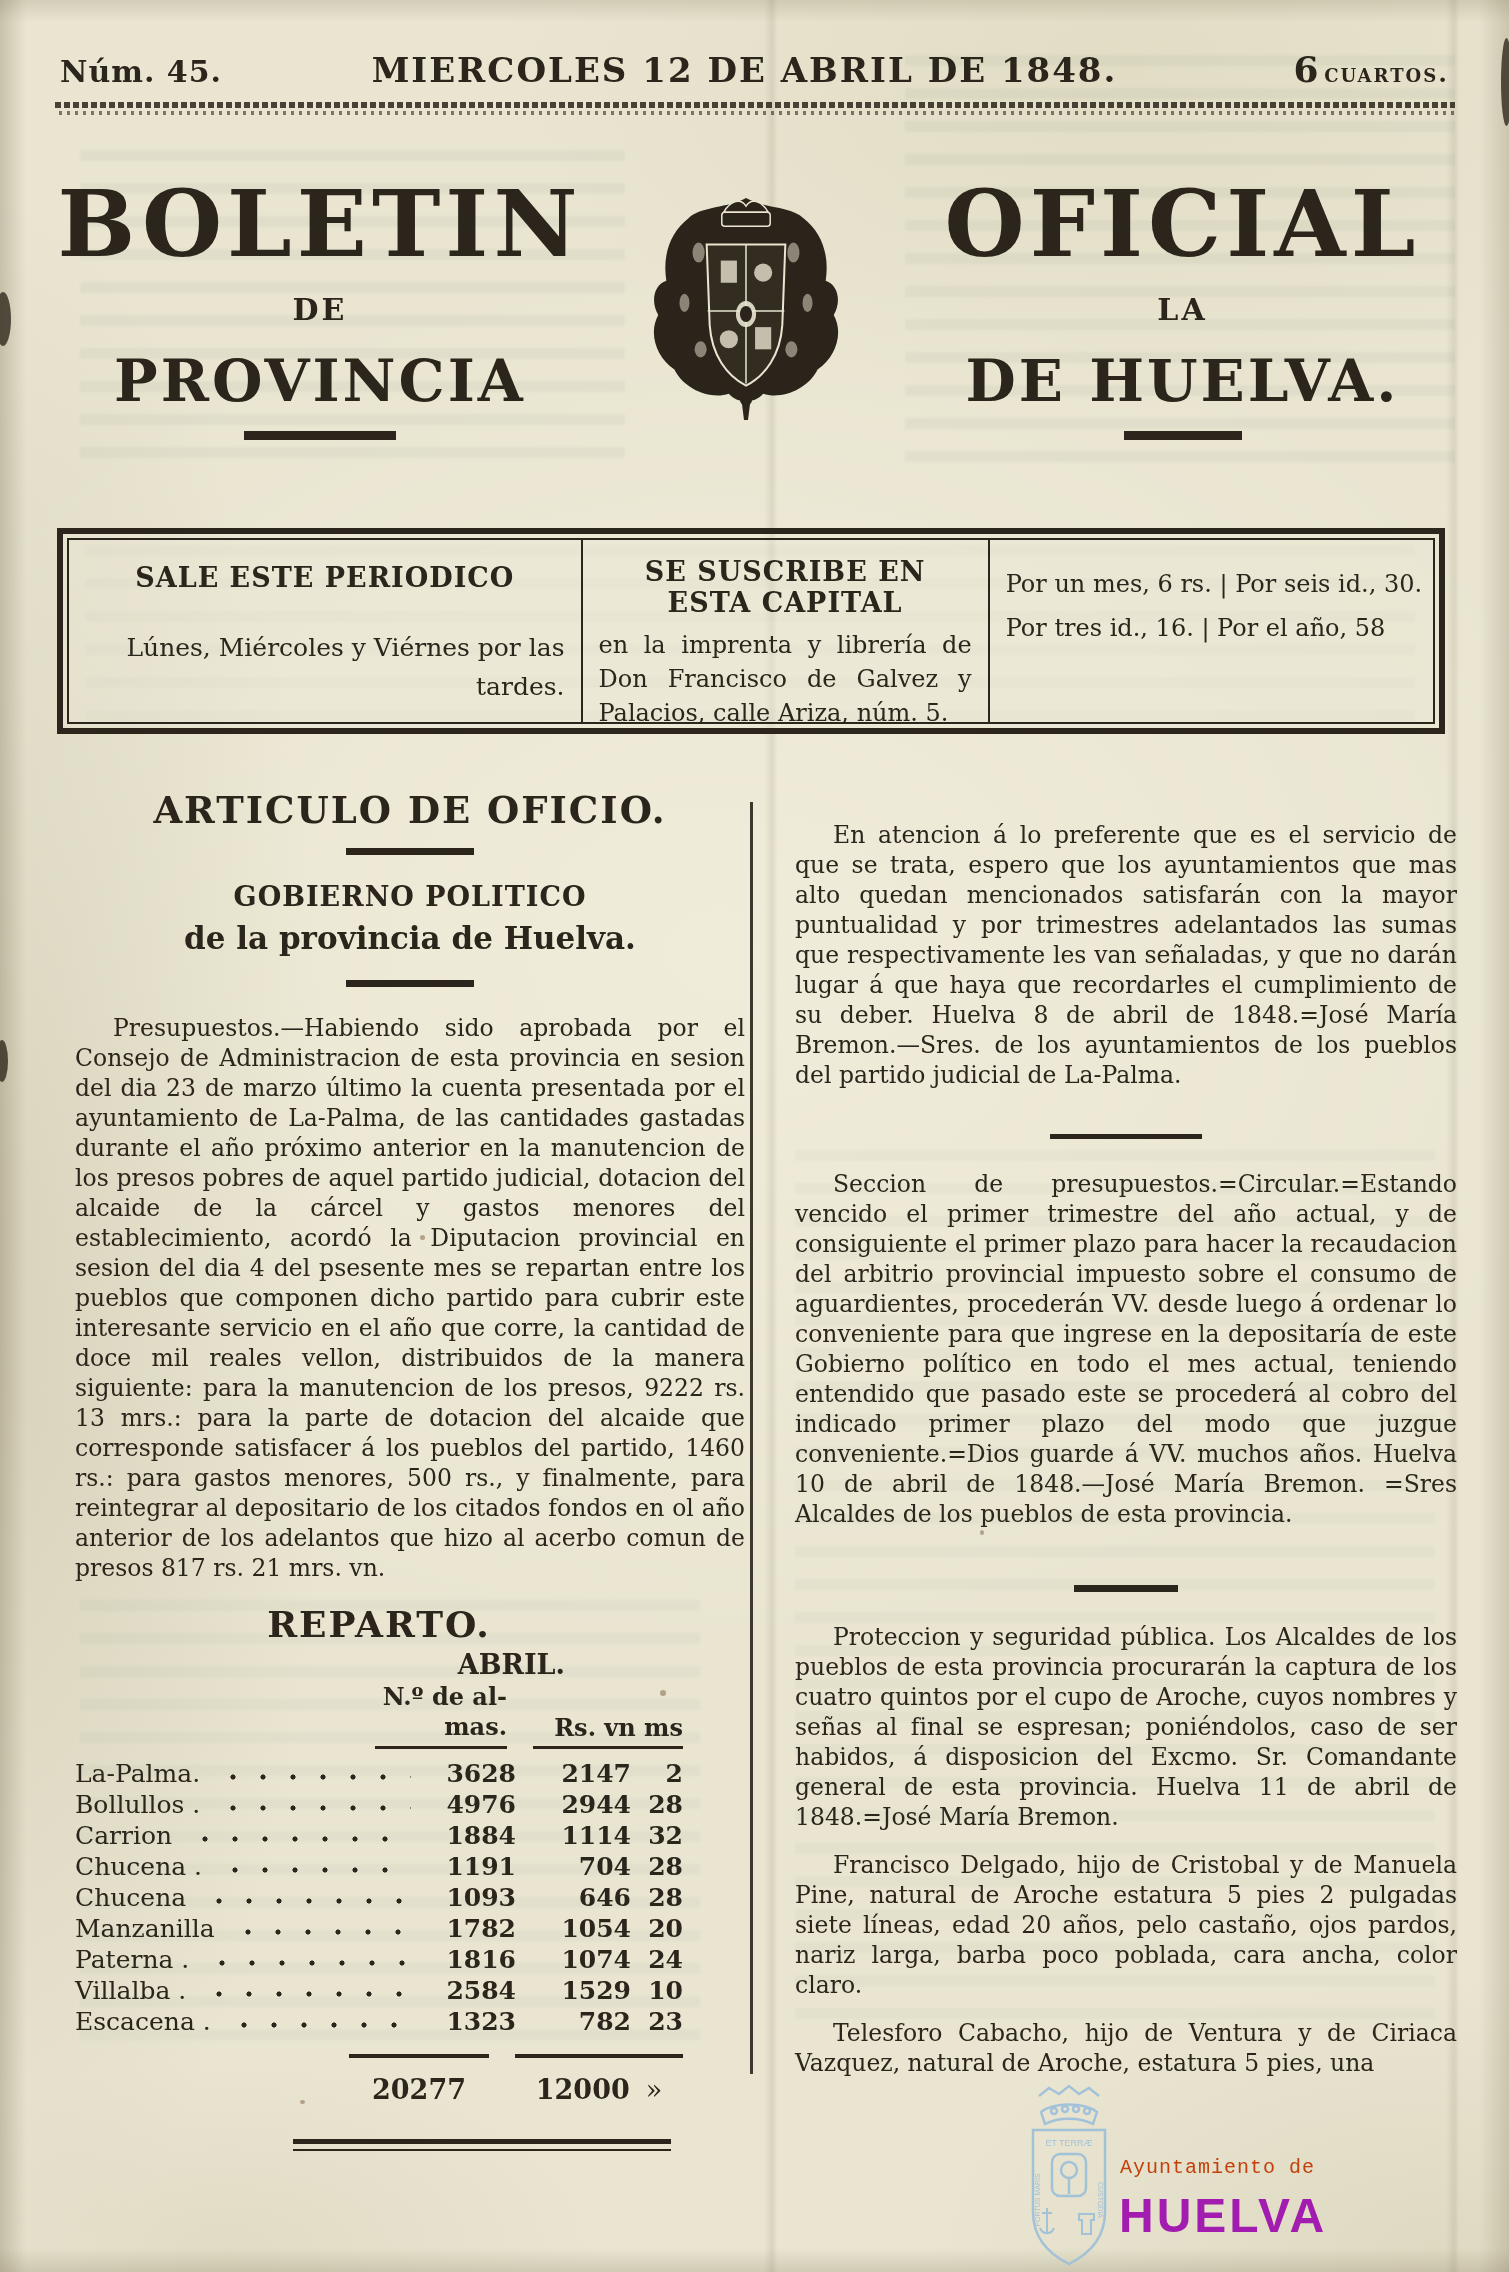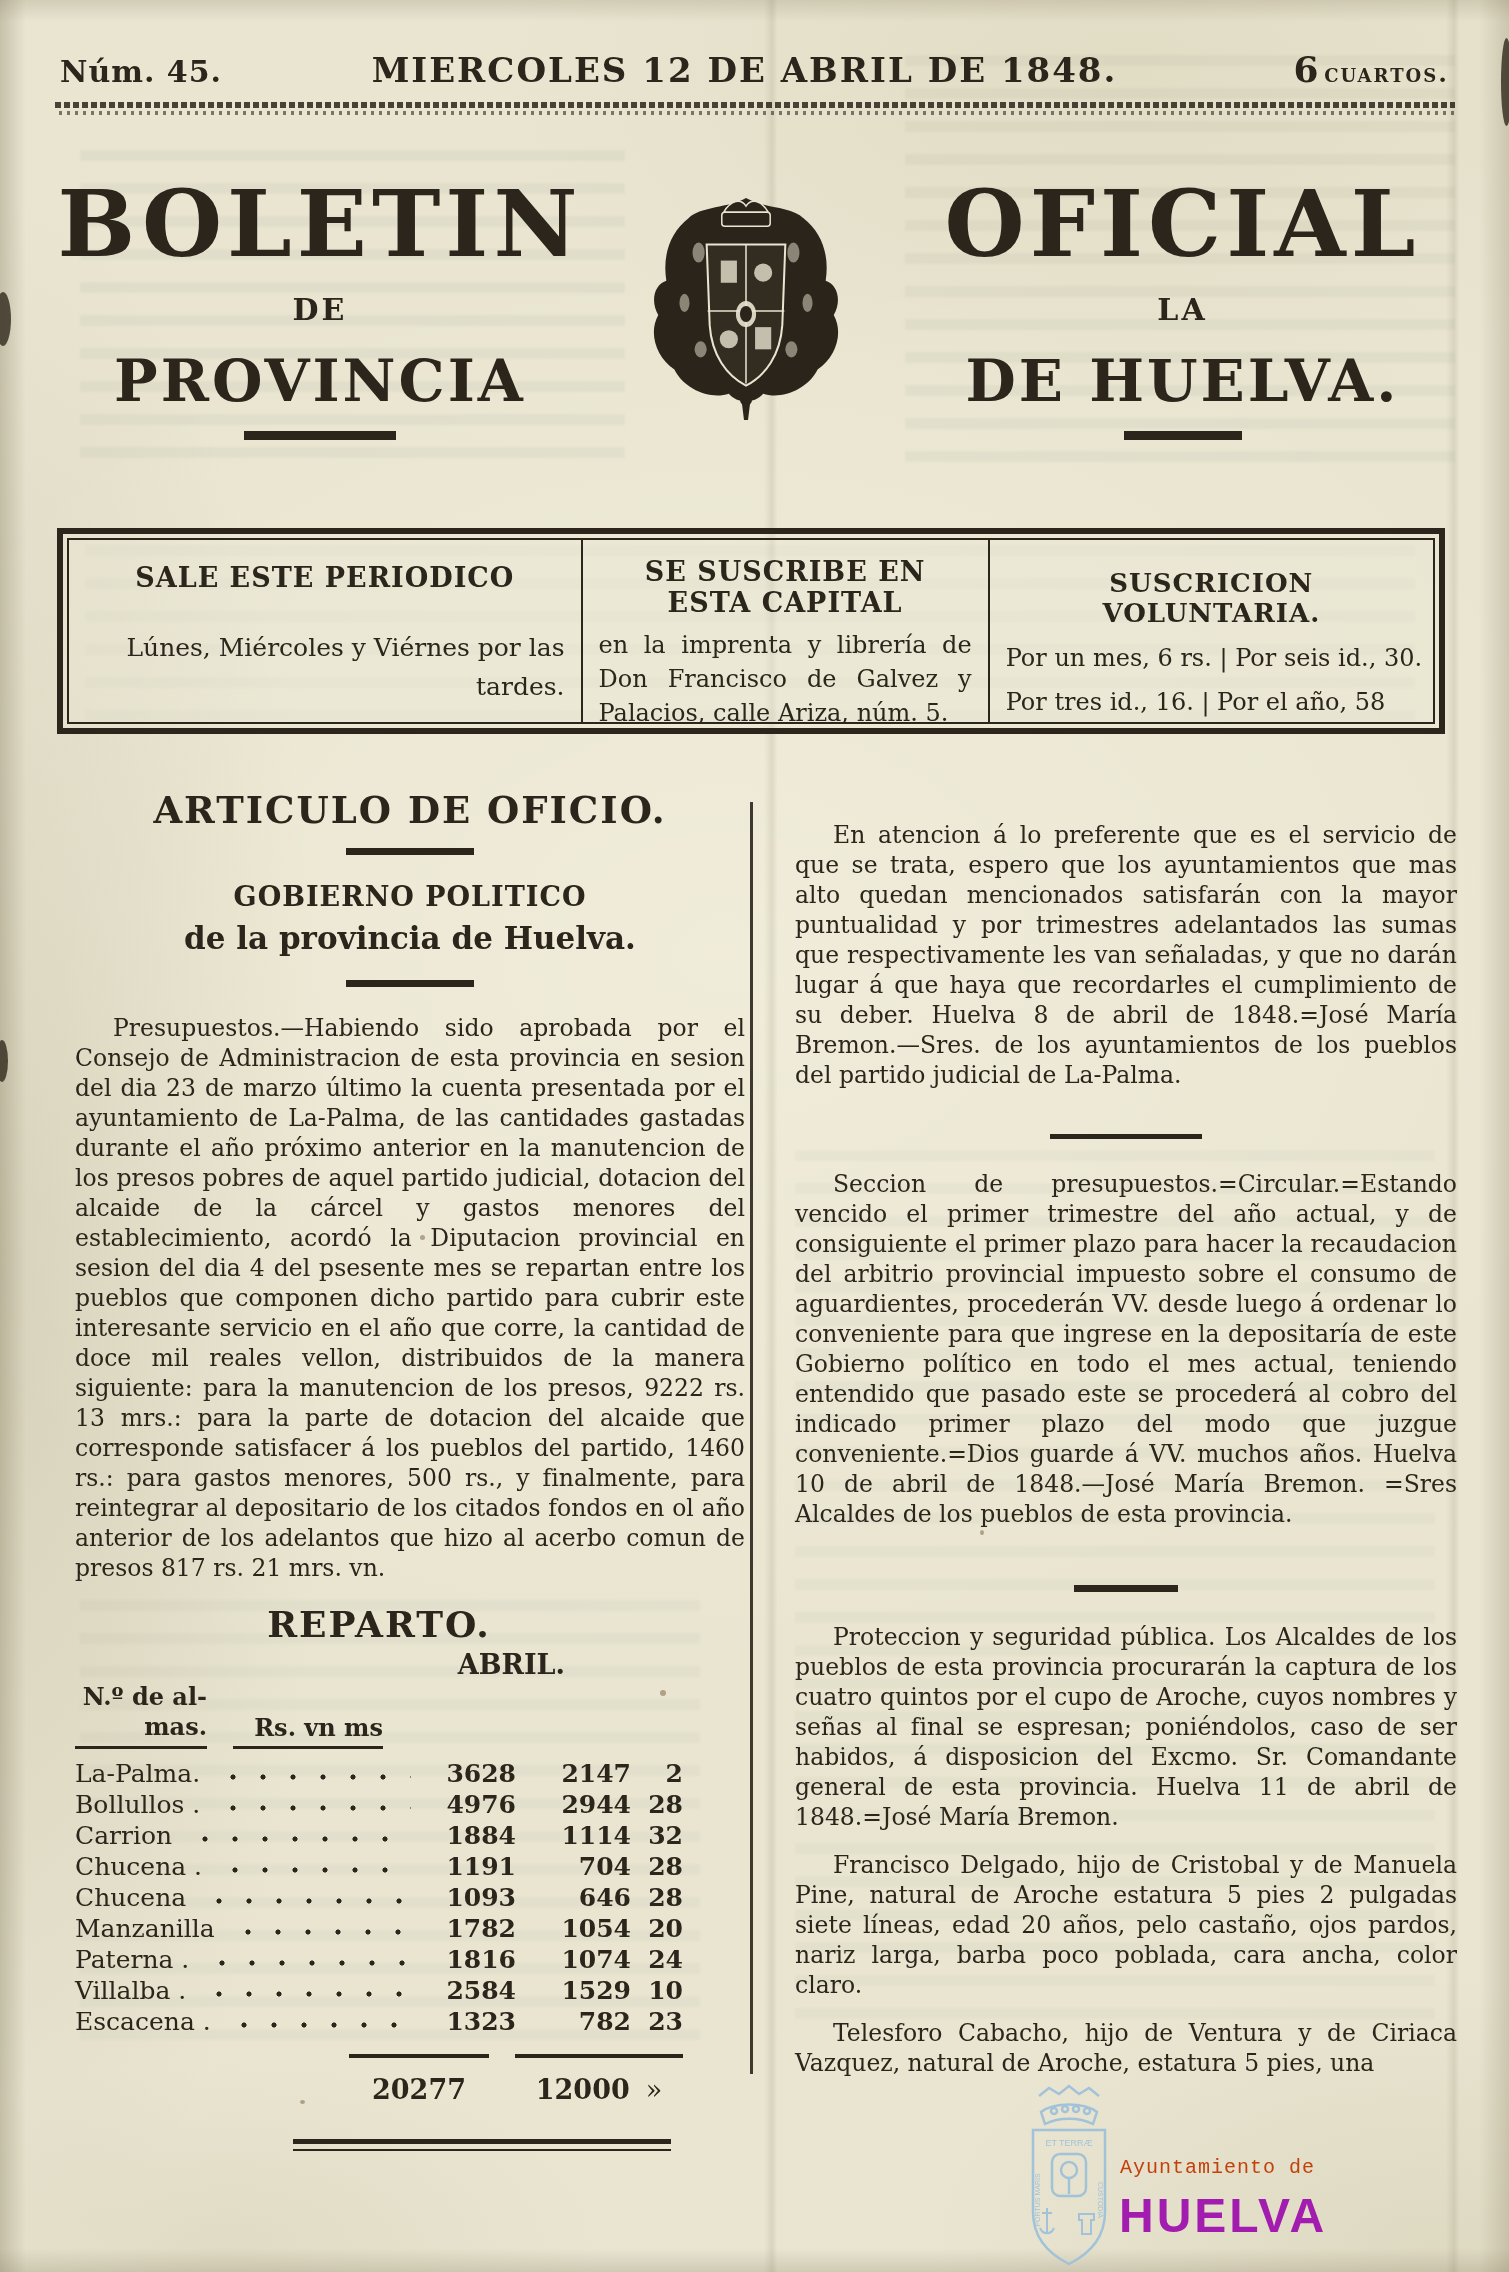--- a/index.html
+++ b/index.html
@@ -67,21 +67,21 @@
   .sec-title{font-size:37px;font-weight:bold;text-align:center;letter-spacing:2px;}
   .hrule{width:128px;height:7px;background:#2b251b;margin:16px auto;}
   .auth1{font-size:27px;font-weight:bold;text-align:center;letter-spacing:1px;margin-top:26px;}
   .auth2{font-size:31px;font-weight:bold;text-align:center;margin-top:8px;}
   .para{font-size:23.5px;line-height:30px;text-align:justify;text-indent:38px;margin:0;}
   .leftcol .para{margin-top:26px;}
   
   .reparto{margin-top:20px;padding-right:62px;}
   .rep-title{font-size:36px;font-weight:bold;text-align:center;letter-spacing:2px;padding-right:0;}
   .rep-base{font-size:27px;font-weight:bold;text-align:right;padding-right:118px;margin-top:4px;}
-  .th-row{display:flex;justify-content:flex-start;margin-top:2px;align-items:flex-end;}
+  .th-row{display:flex;justify-content:flex-end;margin-top:2px;align-items:flex-end;}
   .th-almas{width:132px;text-align:right;font-size:24px;font-weight:bold;line-height:1.25;border-bottom:3px solid #2b251b;padding-bottom:4px;}
   .th-rs{width:150px;margin-left:26px;text-align:right;font-size:24px;font-weight:bold;border-bottom:3px solid #2b251b;padding-bottom:4px;}
   .t-row{display:flex;align-items:baseline;height:31px;font-size:25px;}
   .t-rows{margin-top:10px;}
   .t-town{white-space:nowrap;}
   .t-leader{flex:1;align-self:flex-end;height:12px;margin:0 10px 7px 12px;
     background-image:radial-gradient(circle, #2b251b 2.3px, transparent 2.8px);
     background-size:30px 10px;background-position:6px 60%;background-repeat:repeat-x;}
   .t-almas{width:95px;text-align:right;font-weight:bold;}
   .t-rs{width:115px;text-align:right;font-weight:bold;}
@@ -179,21 +179,20 @@
   <div class="infobox-inner">
     <div class="ib-col ib-c1">
       <div class="ib-title">SALE ESTE PERIODICO</div>
       <div class="ib-body">Lúnes, Miércoles y Viérnes por las tardes.</div>
     </div>
     <div class="ib-col ib-c2">
       <div class="ib-title">SE SUSCRIBE EN ESTA CAPITAL</div>
       <div class="ib-body">en la imprenta y librería de Don Francisco de Galvez y Palacios, calle Ariza, núm. 5.</div>
     </div>
     <div class="ib-col ib-c3">
-      <div class="ib-title">SUSCRICION VOLUNTARIA.</div>
       <div class="ib-line">Por un mes, 6 rs. | Por seis id., 30.</div>
       <div class="ib-line">Por tres id., 16. | Por el año, 58</div>
     </div>
   </div>
 </div>
 
 <div class="abs col-divider"></div>
 
 <div class="abs leftcol">
   <div class="sec-title">ARTICULO DE OFICIO.</div>

